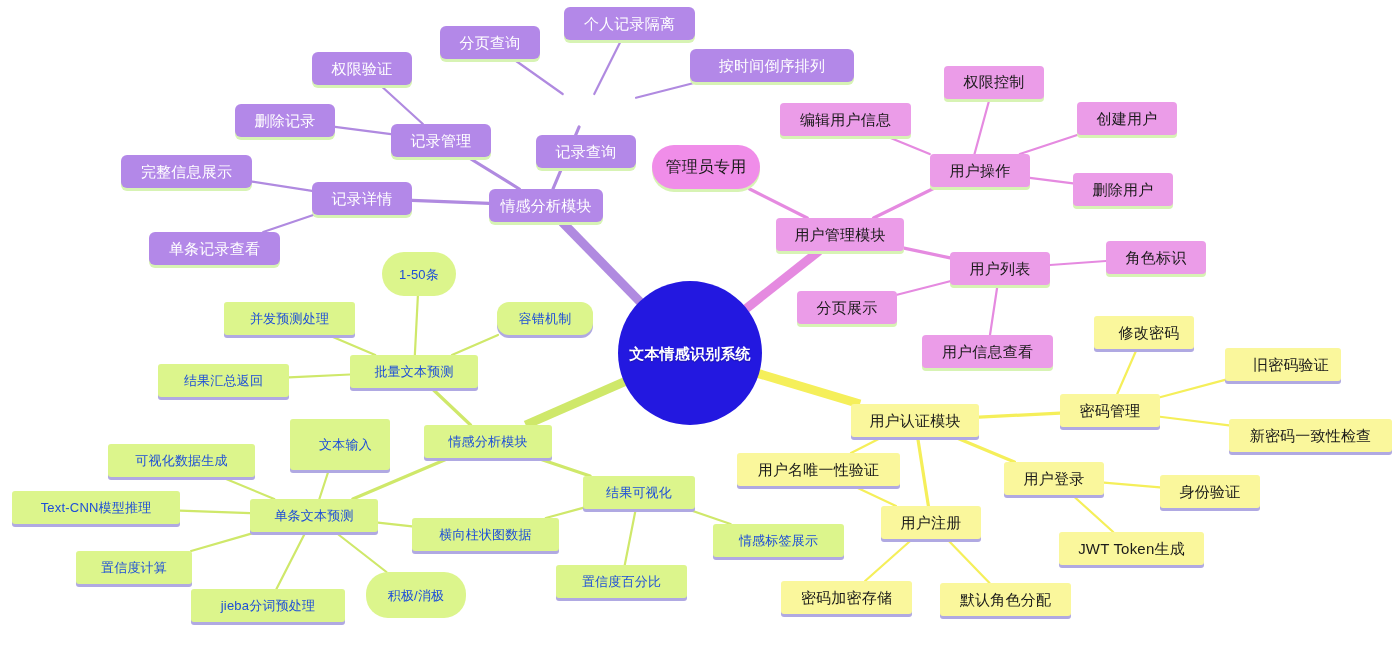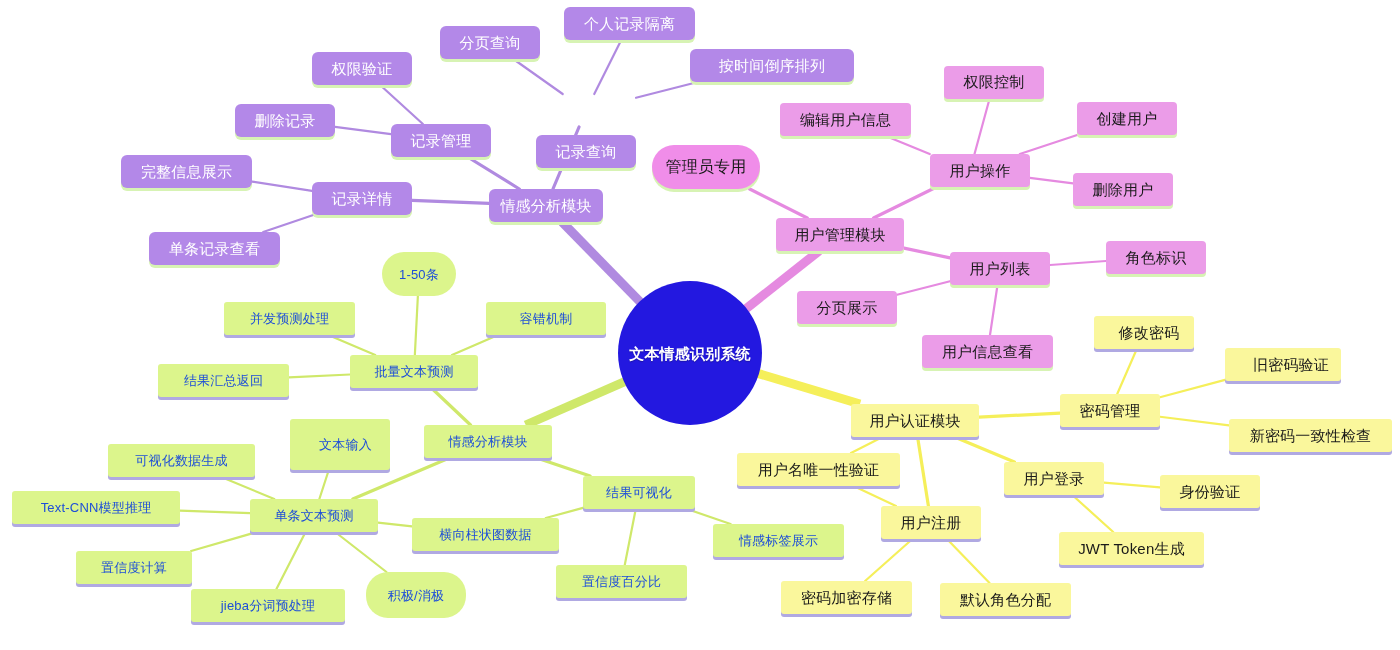--- a/index.html
+++ b/index.html
@@ -270,21 +270,21 @@
       </div>
       <div class="node green" style="left: 583px; top: 476px; width: 112px; height: 33px;">
         <span>结果可视化</span>
       </div>
       <div class="node green pill" style="left: 382px; top: 252px; width: 74px; height: 44px;">
         <span>1-50条</span>
       </div>
       <div class="node green" style="left: 224px; top: 302px; width: 131px; height: 33px;">
         <span>并发预测处理</span>
       </div>
-      <div class="node green" style="left: 486px; top: 302px; width: 120px; height: 33px;">
+      <div class="node green" style="left: 497px; top: 302px; width: 96px; height: 33px; border-radius: 12px;">
         <span>容错机制</span>
       </div>
       <div class="node green" style="left: 158px; top: 364px; width: 131px; height: 33px;">
         <span>结果汇总返回</span>
       </div>
       <div class="node green" style="left: 290px; top: 419px; width: 100px; height: 51px; padding-left: 23px;">
         <span>文本输入</span>
       </div>
       <div class="node green" style="left: 108px; top: 444px; width: 147px; height: 33px;">
         <span>可视化数据生成</span>

